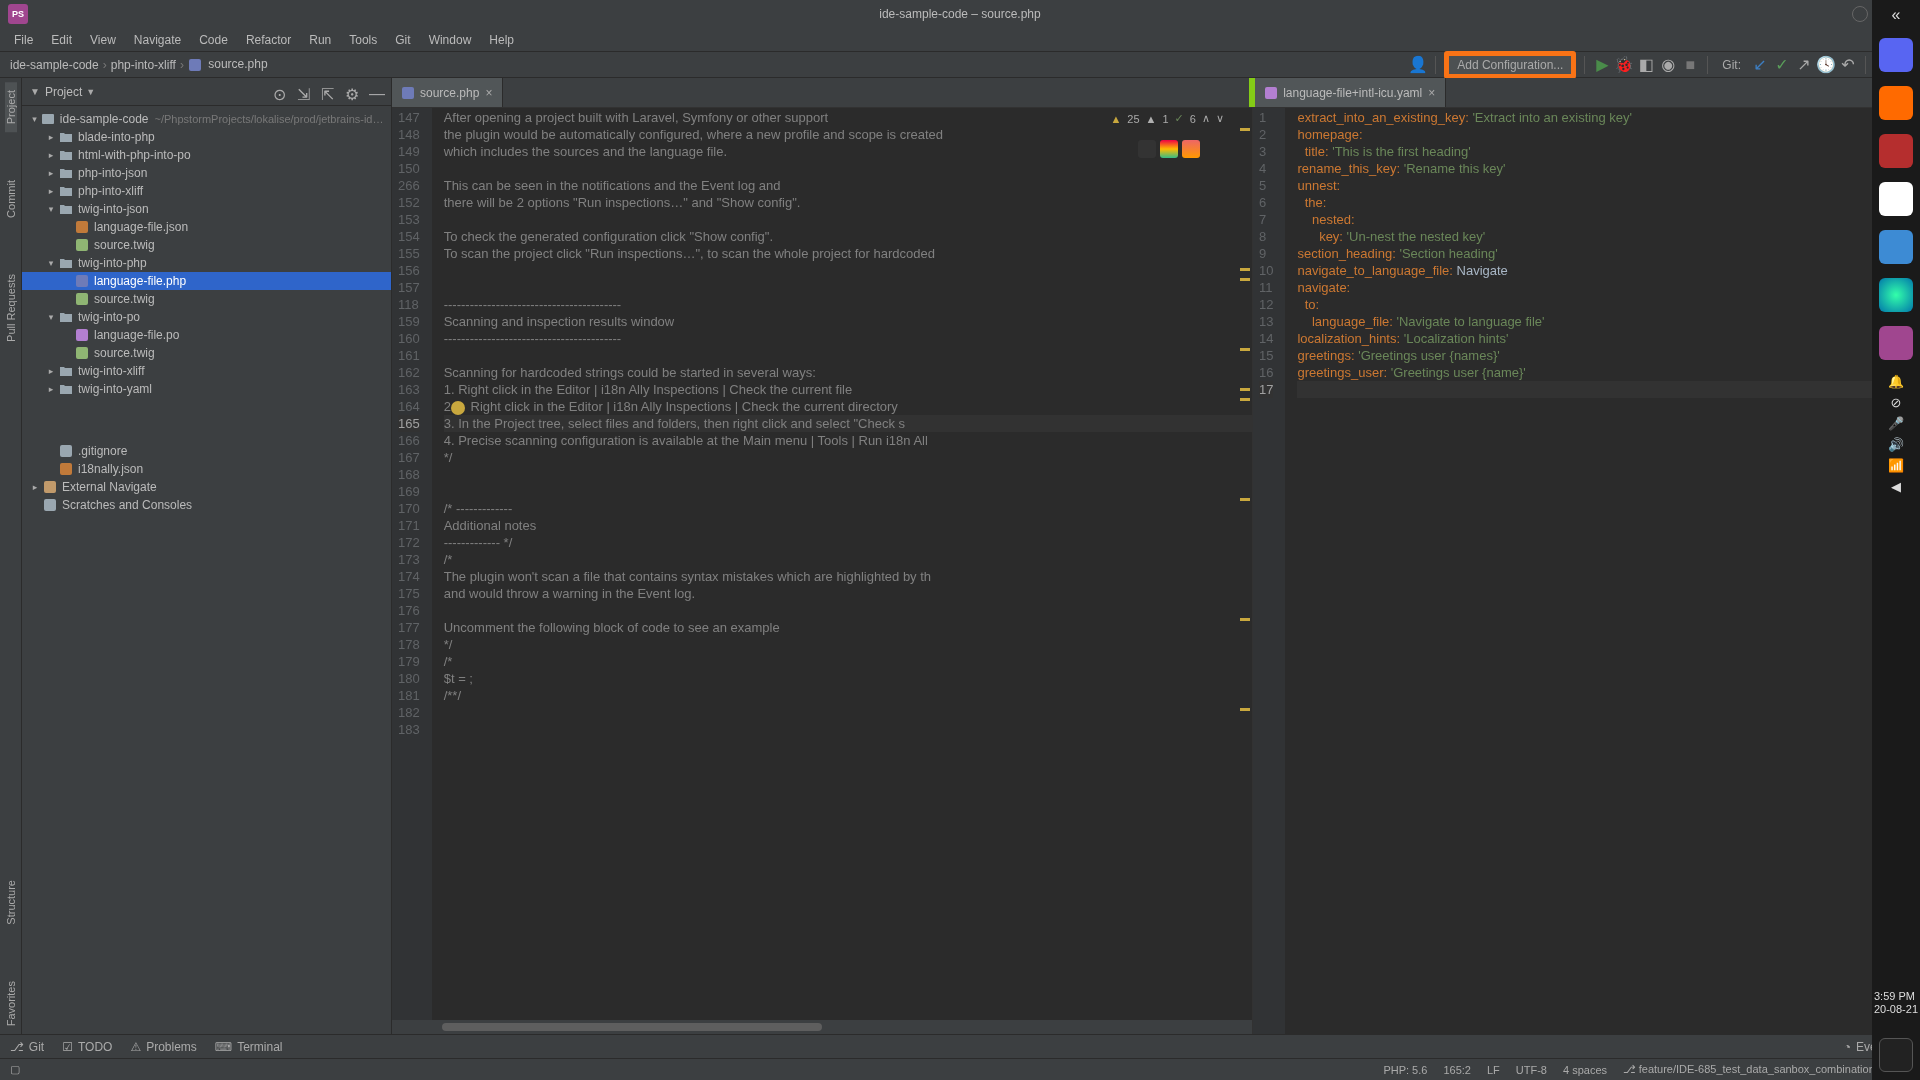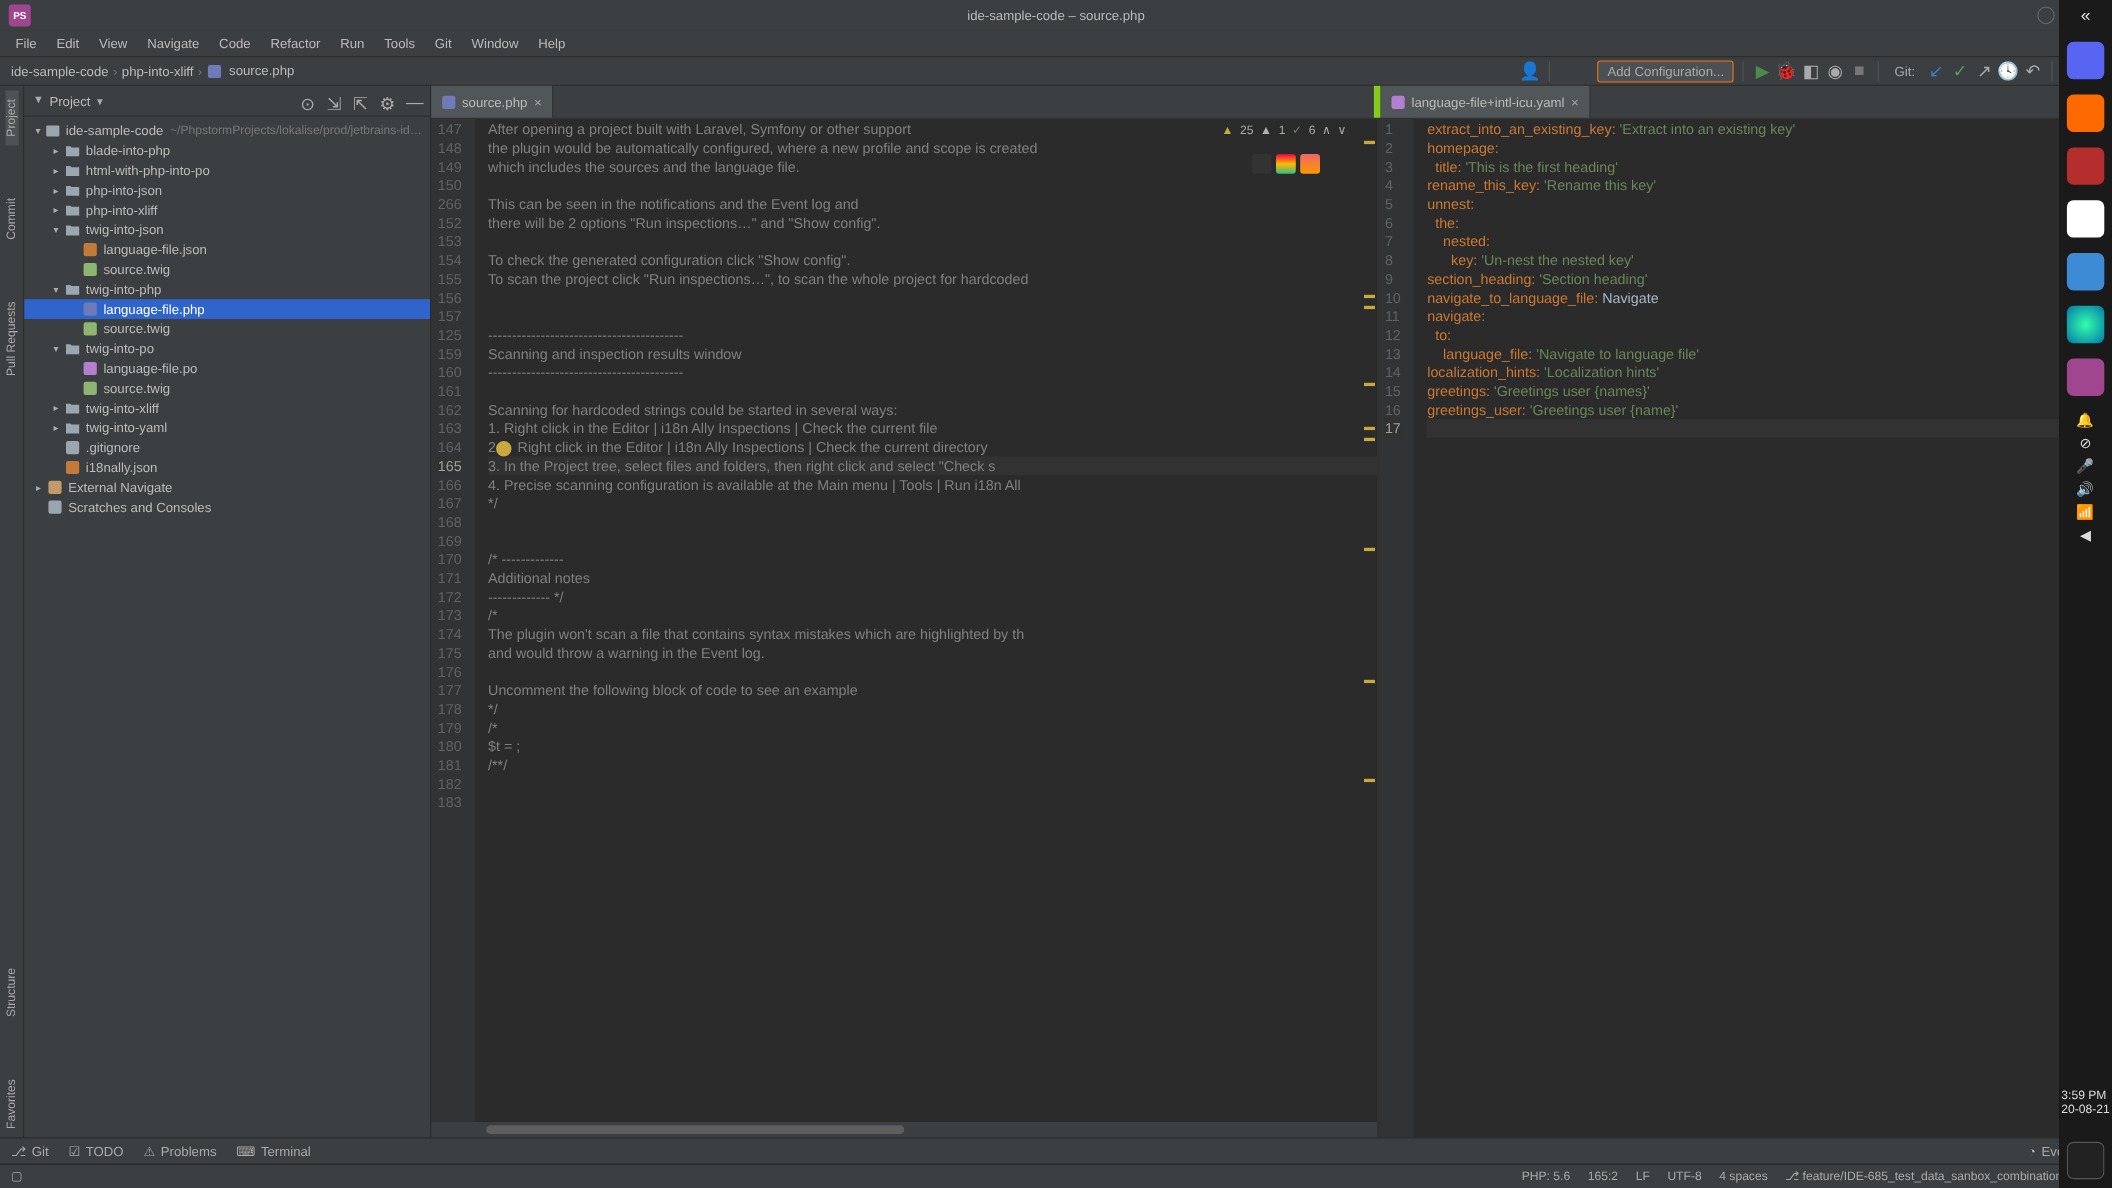--- a/index.html
+++ b/index.html
@@ -15,21 +15,21 @@
 .menubar { height: 24px; background: #3c3f41; display: flex; align-items: center; padding: 0 6px; gap: 2px; border-bottom: 1px solid #2b2b2b; }
 .menu-item { color: #bbb; font-size: 12px; padding: 2px 8px; cursor: pointer; }
 .toolbar { height: 26px; background: #3c3f41; display: flex; align-items: center; padding: 0 6px; border-bottom: 1px solid #2b2b2b; }
 .crumb { color: #bbb; font-size: 12px; padding: 0 4px; cursor: pointer; }
 .crumb-sep { color: #777; font-size: 12px; }
 .crumb-icon { width: 14px; height: 14px; display: inline-flex; align-items: center; justify-content: center; margin-right: 3px; vertical-align: middle; }
 .toolbar-right { margin-left: auto; display: flex; align-items: center; gap: 4px; }
 .tb-btn { padding: 2px 6px; color: #aaa; font-size: 12px; cursor: pointer; }
 .tb-icon { width: 18px; height: 18px; display: flex; align-items: center; justify-content: center; color: #aaa; cursor: pointer; }
 .tb-sep { width: 1px; height: 18px; background: #555; margin: 0 4px; }
-.add-config { border: 1px solid #f97316; padding: 2px 8px; border-radius: 3px; background: #4c5052; margin-left: 35px; }
+.add-config { border: 5px solid #f97316; padding: 2px 8px; border-radius: 3px; background: #4c5052; }
 .main { flex: 1; display: flex; min-height: 0; }
 .left-rail { width: 22px; background: #3c3f41; border-right: 1px solid #2b2b2b; display: flex; flex-direction: column; align-items: center; padding-top: 4px; gap: 40px; }
 .rail-text { writing-mode: vertical-rl; transform: rotate(180deg); color: #aaa; font-size: 11px; cursor: pointer; padding: 8px 0; }
 .rail-active { background: #4e5254; }
 .project-panel { width: 370px; background: #3c3f41; border-right: 1px solid #2b2b2b; display: flex; flex-direction: column; }
 .panel-header { height: 28px; display: flex; align-items: center; padding: 0 8px; border-bottom: 1px solid #2b2b2b; }
 .panel-title { color: #bbb; font-size: 12px; }
 .panel-header-icons { margin-left: auto; display: flex; gap: 10px; }
 .ph-icon { width: 14px; height: 14px; color: #aaa; cursor: pointer; }
 .tree { flex: 1; overflow: auto; padding: 4px 0; font-size: 12px; color: #bbb; user-select: none; }
@@ -301,21 +301,21 @@
         </div>
         <div class="tree-row" style="padding-left: 22px;">
           <span class="tree-arrow ">▸</span>
           <span class="tree-icon">
             <svg width="14" height="12" viewBox="0 0 14 12">
               <path class="folder-svg" d="M1 2h4l1 1h7v8H1z"></path>
             </svg>
           </span>
           <span>twig-into-yaml</span>
         </div>
-        <div class="tree-row" style="padding-left: 22px;">
+        <div class="tree-row" style="padding-left: 22px; margin-top: 44px;">
           <span class="tree-arrow none"></span>
           <span class="tree-icon">
             <span class="gen-dot"></span>
           </span>
           <span>.gitignore</span>
         </div>
         <div class="tree-row" style="padding-left: 22px;">
           <span class="tree-arrow none"></span>
           <span class="tree-icon">
             <span class="json-dot"></span>
@@ -390,21 +390,21 @@
               <div>148</div>
               <div>149</div>
               <div>150</div>
               <div>266</div>
               <div>152</div>
               <div>153</div>
               <div>154</div>
               <div>155</div>
               <div>156</div>
               <div>157</div>
-              <div>125</div>
+              <div>118</div>
               <div>159</div>
               <div>160</div>
               <div>161</div>
               <div>162</div>
               <div>163</div>
               <div>164</div>
               <div class="highlight-line" style="color: rgb(160, 160, 160);">165</div>
               <div>166</div>
               <div>167</div>
               <div>168</div>

